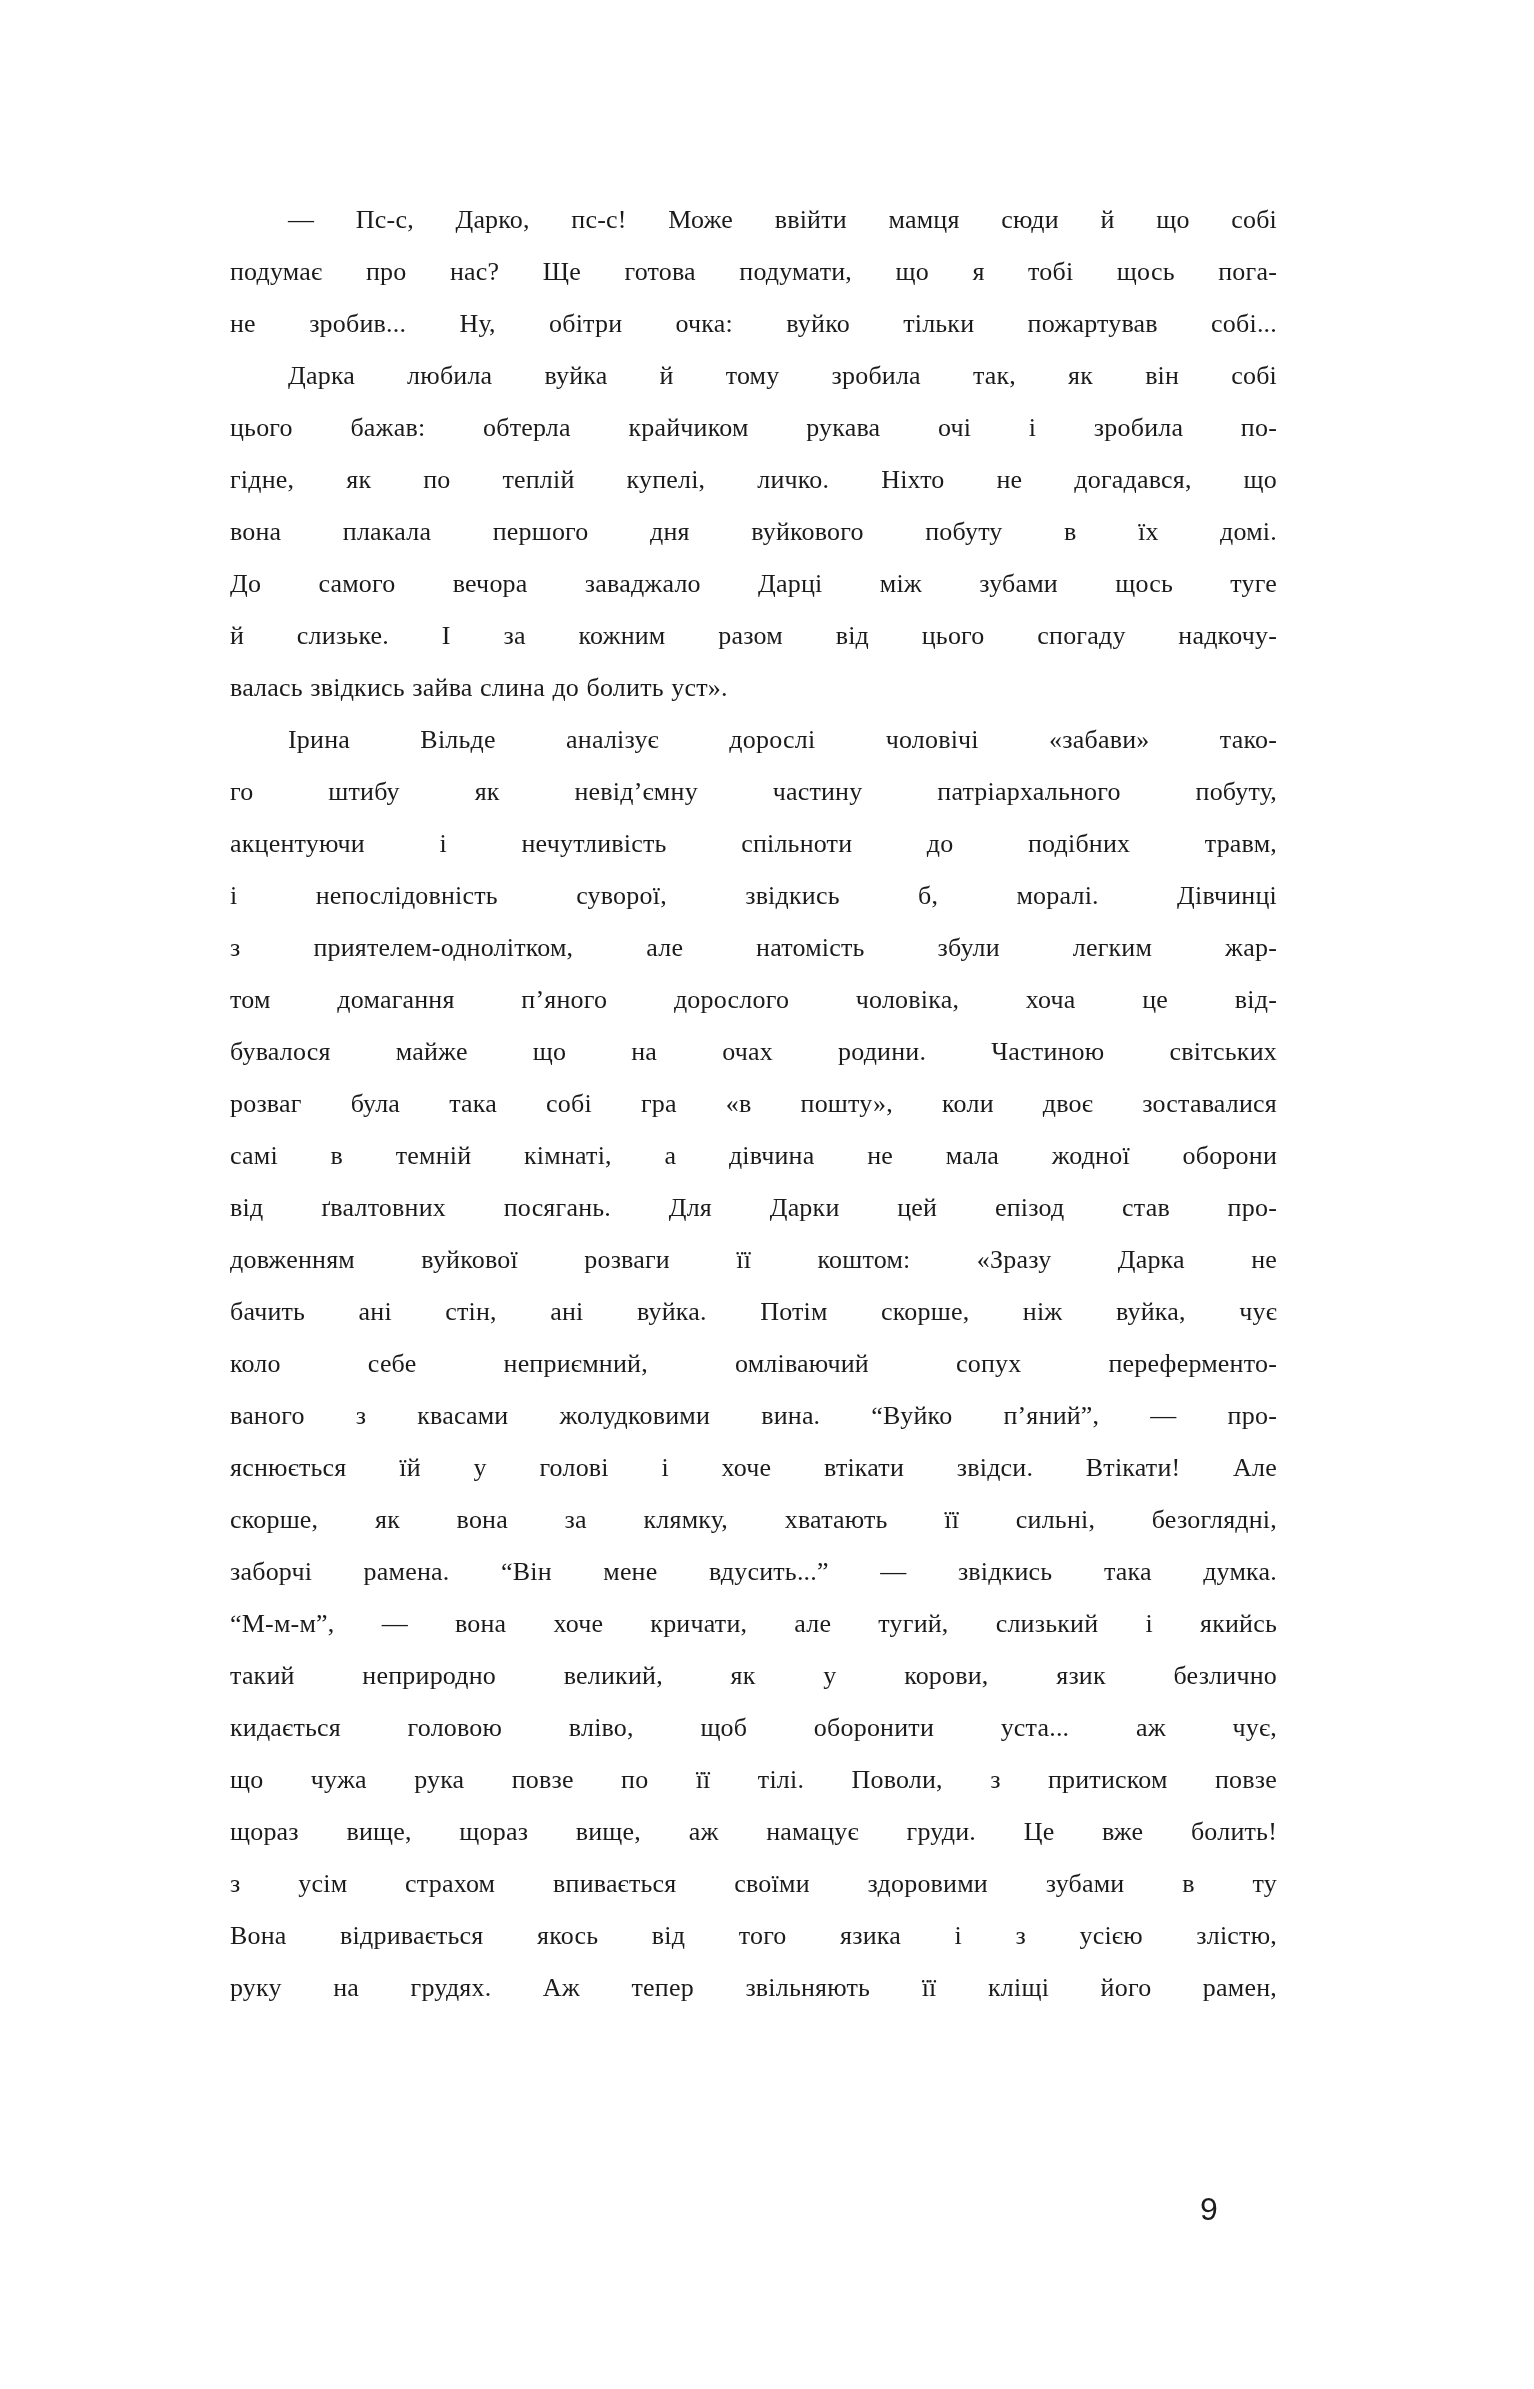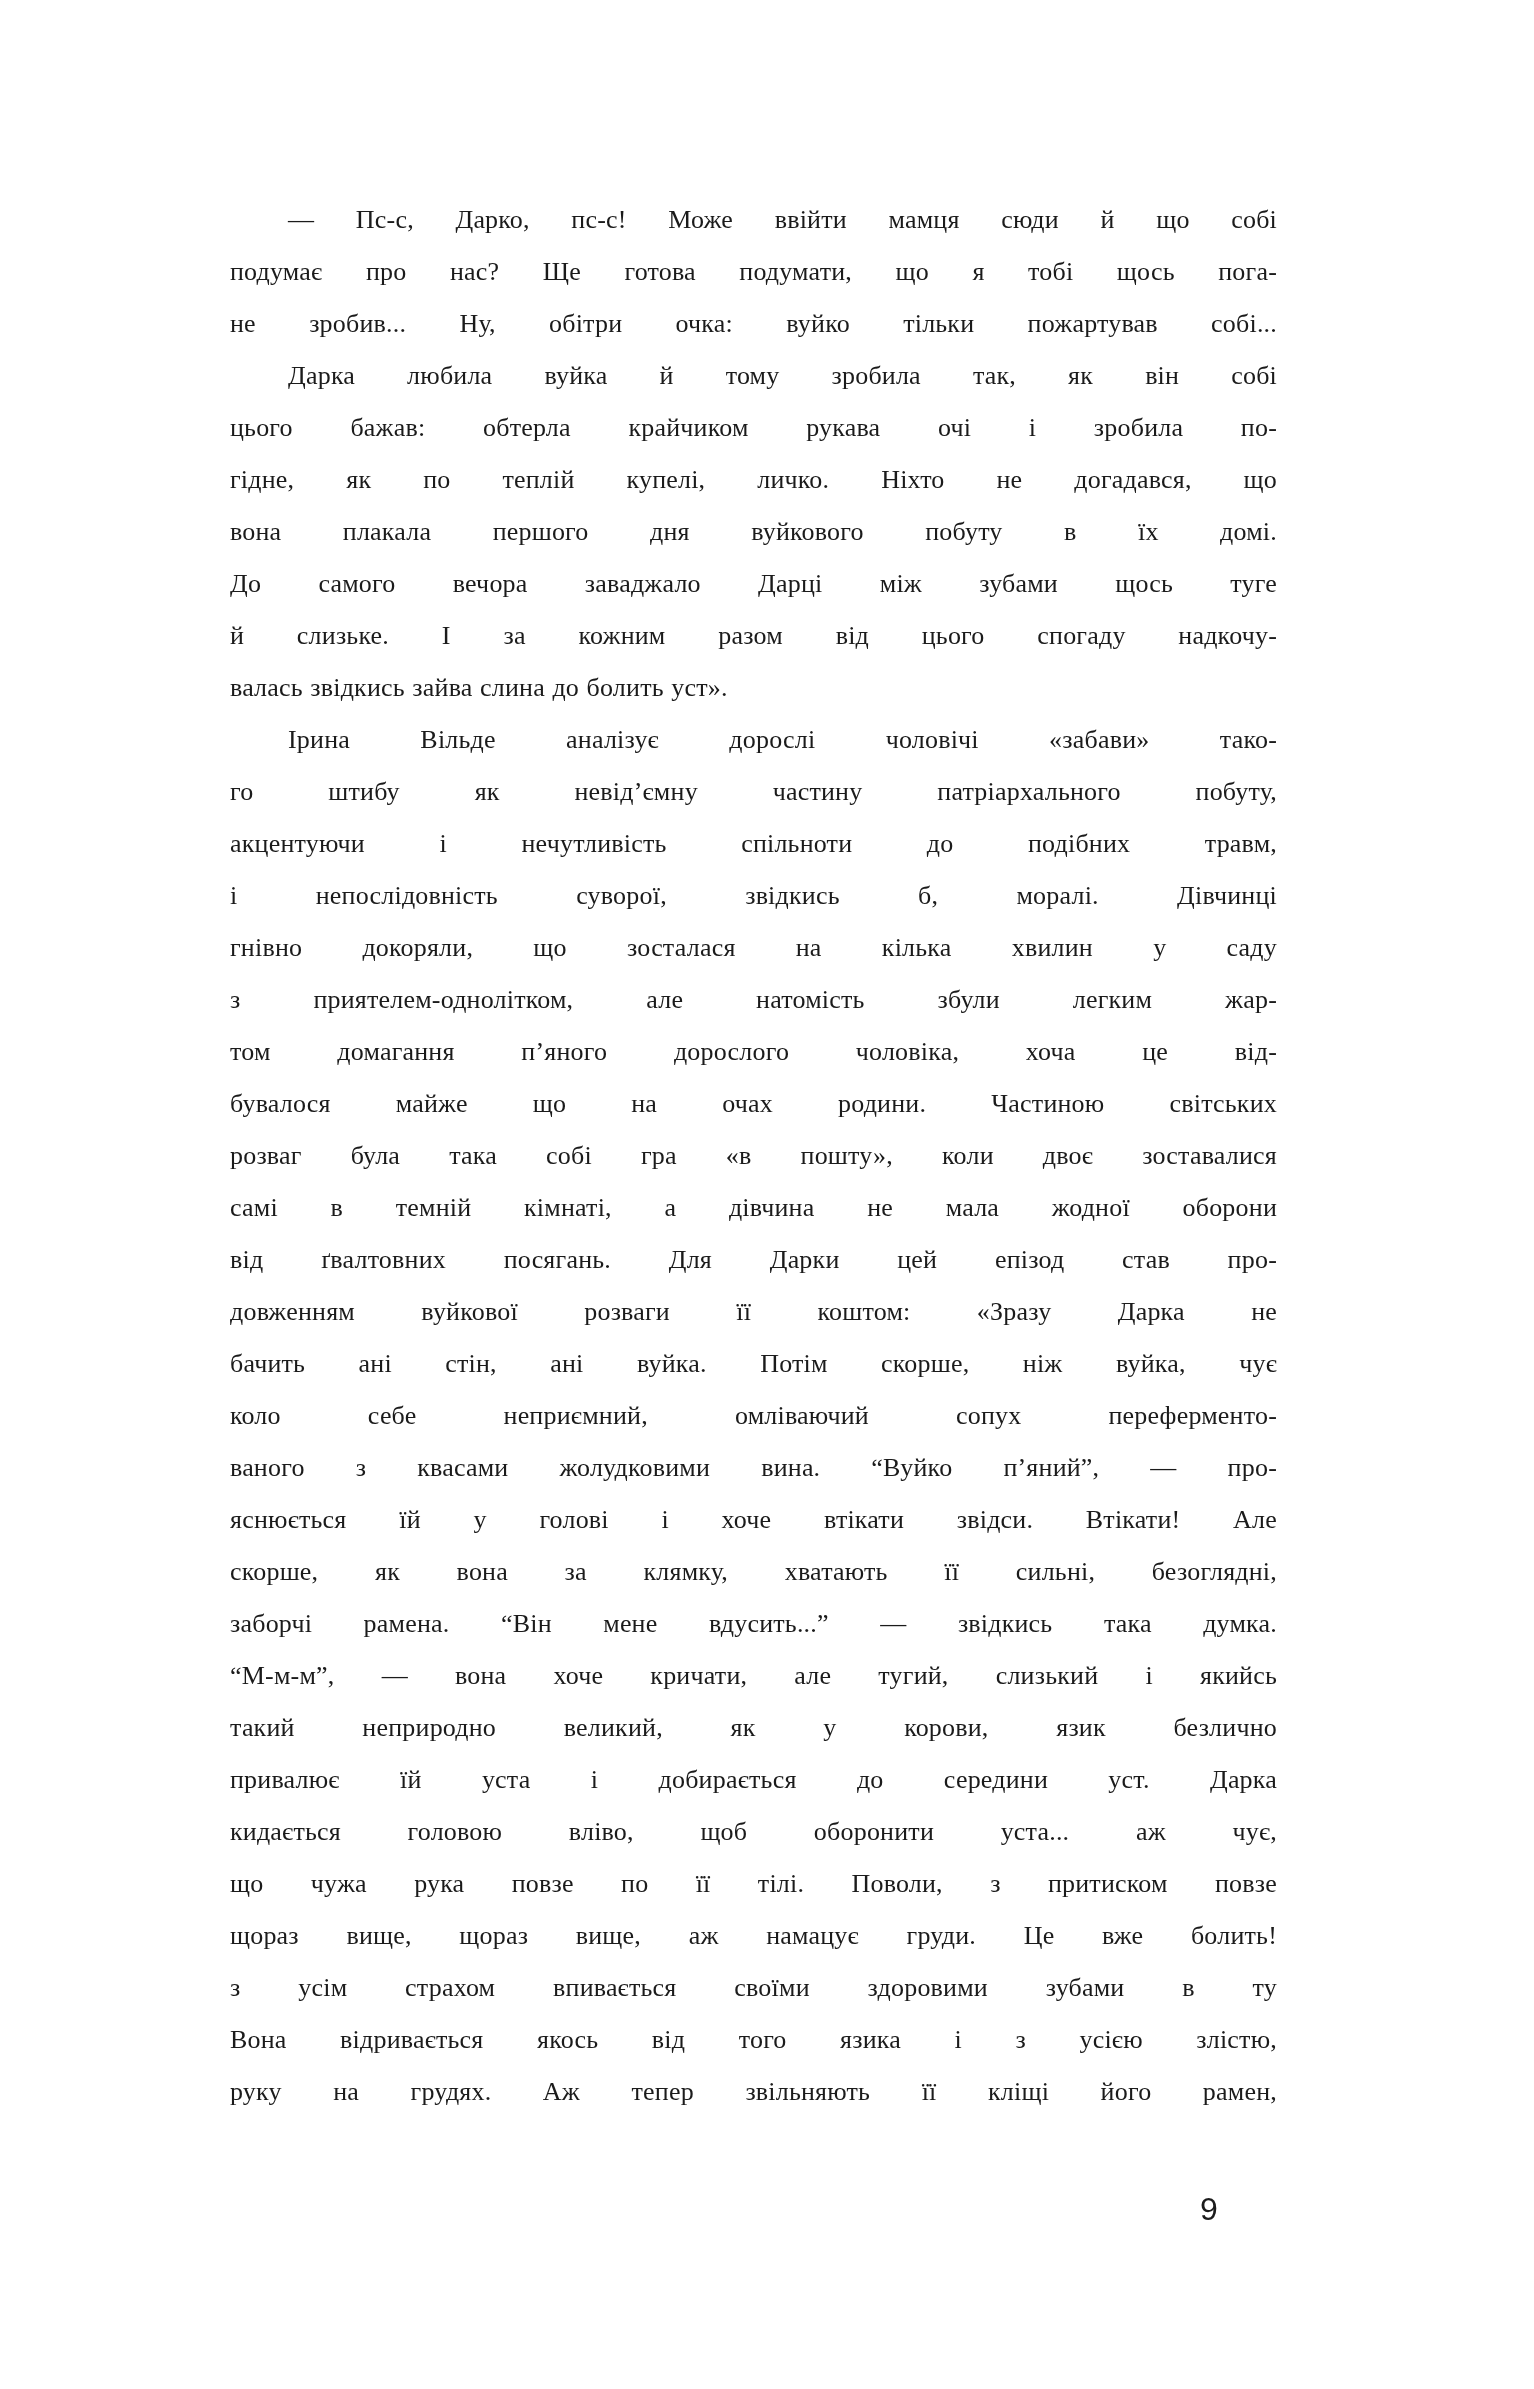--- a/index.html
+++ b/index.html
@@ -70,37 +70,35 @@
       <span class="line">цього бажав: обтерла крайчиком рукава очі і зробила по-</span>
       <span class="line">гідне, як по теплій купелі, личко. Ніхто не догадався, що</span>
       <span class="line">вона плакала першого дня вуйкового побуту в їх домі.</span>
       <span class="line">До самого вечора заваджало Дарці між зубами щось туге</span>
       <span class="line">й слизьке. І за кожним разом від цього спогаду надкочу-</span>
       <span class="line last">валась звідкись зайва слина до болить уст».</span>
       <span class="line indent">Ірина Вільде аналізує дорослі чоловічі «забави» тако-</span>
       <span class="line">го штибу як невід’ємну частину патріархального побуту,</span>
       <span class="line">акцентуючи і нечутливість спільноти до подібних травм,</span>
       <span class="line">і непослідовність суворої, звідкись б, моралі. Дівчинці</span>
-      <span class="line">гнівно докоряли, що зосталася на кілька хвилин у саду</span>
       <span class="line">з приятелем-однолітком, але натомість збули легким жар-</span>
       <span class="line">том домагання п’яного дорослого чоловіка, хоча це від-</span>
       <span class="line">бувалося майже що на очах родини. Частиною світських</span>
       <span class="line">розваг була така собі гра «в пошту», коли двоє зоставалися</span>
       <span class="line">самі в темній кімнаті, а дівчина не мала жодної оборони</span>
       <span class="line">від ґвалтовних посягань. Для Дарки цей епізод став про-</span>
       <span class="line">довженням вуйкової розваги її коштом: «Зразу Дарка не</span>
       <span class="line">бачить ані стін, ані вуйка. Потім скорше, ніж вуйка, чує</span>
       <span class="line">коло себе неприємний, омліваючий сопух переферменто-</span>
       <span class="line">ваного з квасами жолудковими вина. “Вуйко п’яний”, — про-</span>
       <span class="line">яснюється їй у голові і хоче втікати звідси. Втікати! Але</span>
       <span class="line">скорше, як вона за клямку, хватають її сильні, безоглядні,</span>
       <span class="line">заборчі рамена. “Він мене вдусить...” — звідкись така думка.</span>
       <span class="line">“М-м-м”, — вона хоче кричати, але тугий, слизький і якийсь</span>
       <span class="line">такий неприродно великий, як у корови, язик безлично</span>
-      <span class="line">привалює їй уста і добирається до середини уст. Дарка</span>
       <span class="line">кидається головою вліво, щоб оборонити уста... аж чує,</span>
       <span class="line">що чужа рука повзе по її тілі. Поволи, з притиском повзе</span>
       <span class="line">щораз вище, щораз вище, аж намацує груди. Це вже болить!</span>
       <span class="line">з усім страхом впивається своїми здоровими зубами в ту</span>
       <span class="line">Вона відривається якось від того язика і з усією злістю,</span>
       <span class="line">руку на грудях. Аж тепер звільняють її кліщі його рамен,</span>
     </div>
   <div class="page-number">9</div>
 </div>
 

